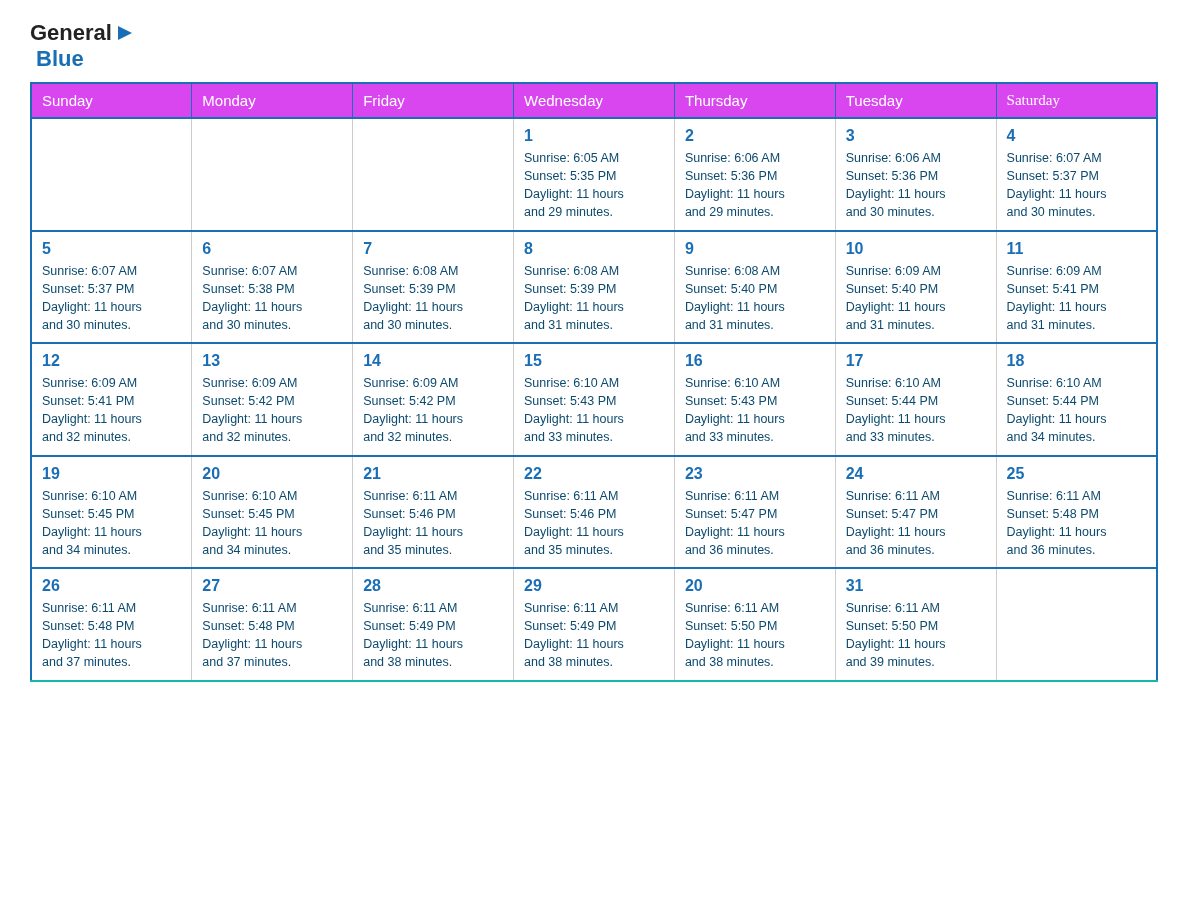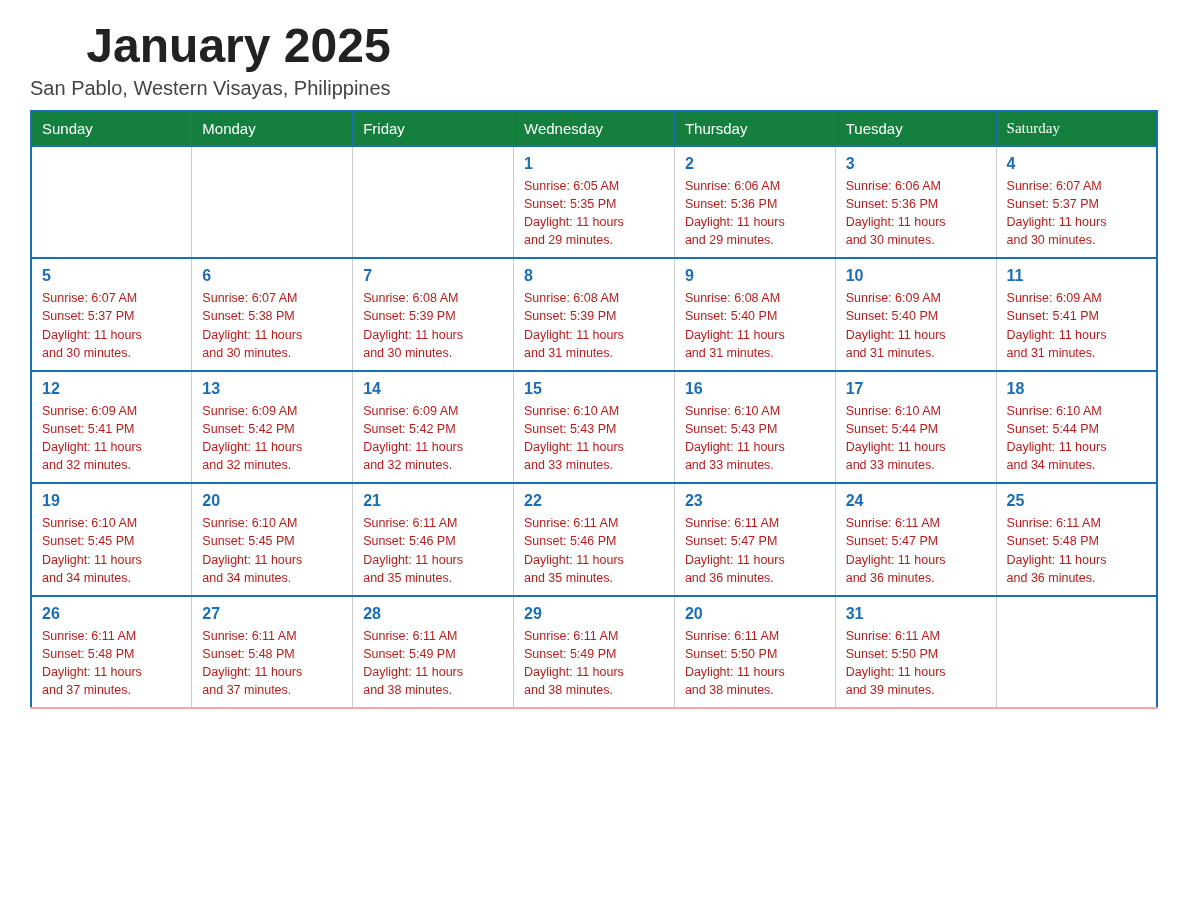--- a/index.html
+++ b/index.html
@@ -29,21 +29,21 @@
       font-size: 20px;
       color: #444;
       margin-top: 4px;
     }
     .calendar {
       width: 100%;
       border-collapse: collapse;
       margin-top: 8px;
     }
     .calendar thead tr th {
-      background-color: #15803d;
+      background-color: #d946ef;
       color: #fff;
       font-size: 15px;
       font-weight: normal;
       padding: 8px 10px;
       text-align: left;
       border: 1px solid #1a6eb5;
     }
     .calendar tbody tr td {
       border: 1px solid #ccc;
       vertical-align: top;
@@ -55,28 +55,28 @@
     }
     .day-num {
       font-size: 16px;
       font-weight: bold;
       color: #1a6eb5;
       display: block;
       margin-bottom: 4px;
     }
     .day-info {
       font-size: 12.5px;
-      color: #b91c1c;
+      color: #0c4a6e;
       line-height: 1.45;
     }
     .empty-cell {
       background: #fff;
     }
     tbody tr:last-child td {
-      border-bottom: 2px solid #fca5a5;
+      border-bottom: 2px solid #14b8a6;
       margin-left: 24px;
     }
     .week-row td:first-child {
       border-left: 2px solid #1a6eb5;
     }
     .week-row td:last-child {
       border-right: 2px solid #1a6eb5;
     }
     .calendar thead tr th:first-child {
       border-left: 2px solid #1a6eb5;
@@ -103,23 +103,30 @@
     .logo-line2 {
       display: flex;
       align-items: center;
       margin-left: 4px;
     }
   </style>
 </head>
 <body>
 
 <div class="header">
-  <div class="title-block">
-    <div class="month-title">January 2025</div>
-    <div class="location-title">San Pablo, Western Visayas, Philippines</div>
+  <div class="logo-wrapper">
+    <div class="logo-line1">
+      <span style="font-size:22px;font-weight:bold;color:#222;">General</span>
+      <svg width="22" height="22" viewBox="0 0 22 22" style="margin-left:2px;">
+        <polygon points="4,4 18,11 4,18" fill="#1a6eb5"></polygon>
+      </svg>
+    </div>
+    <div class="logo-line2">
+      <span style="font-size:22px;font-weight:bold;color:#1a6eb5;margin-left:2px;">Blue</span>
+    </div>
   </div>
 </div>
 
 <table class="calendar">
   <thead>
     <tr>
     <th>Sunday</th>
         <th>Monday</th>
         <th>Friday</th>
         <th>Wednesday</th>

